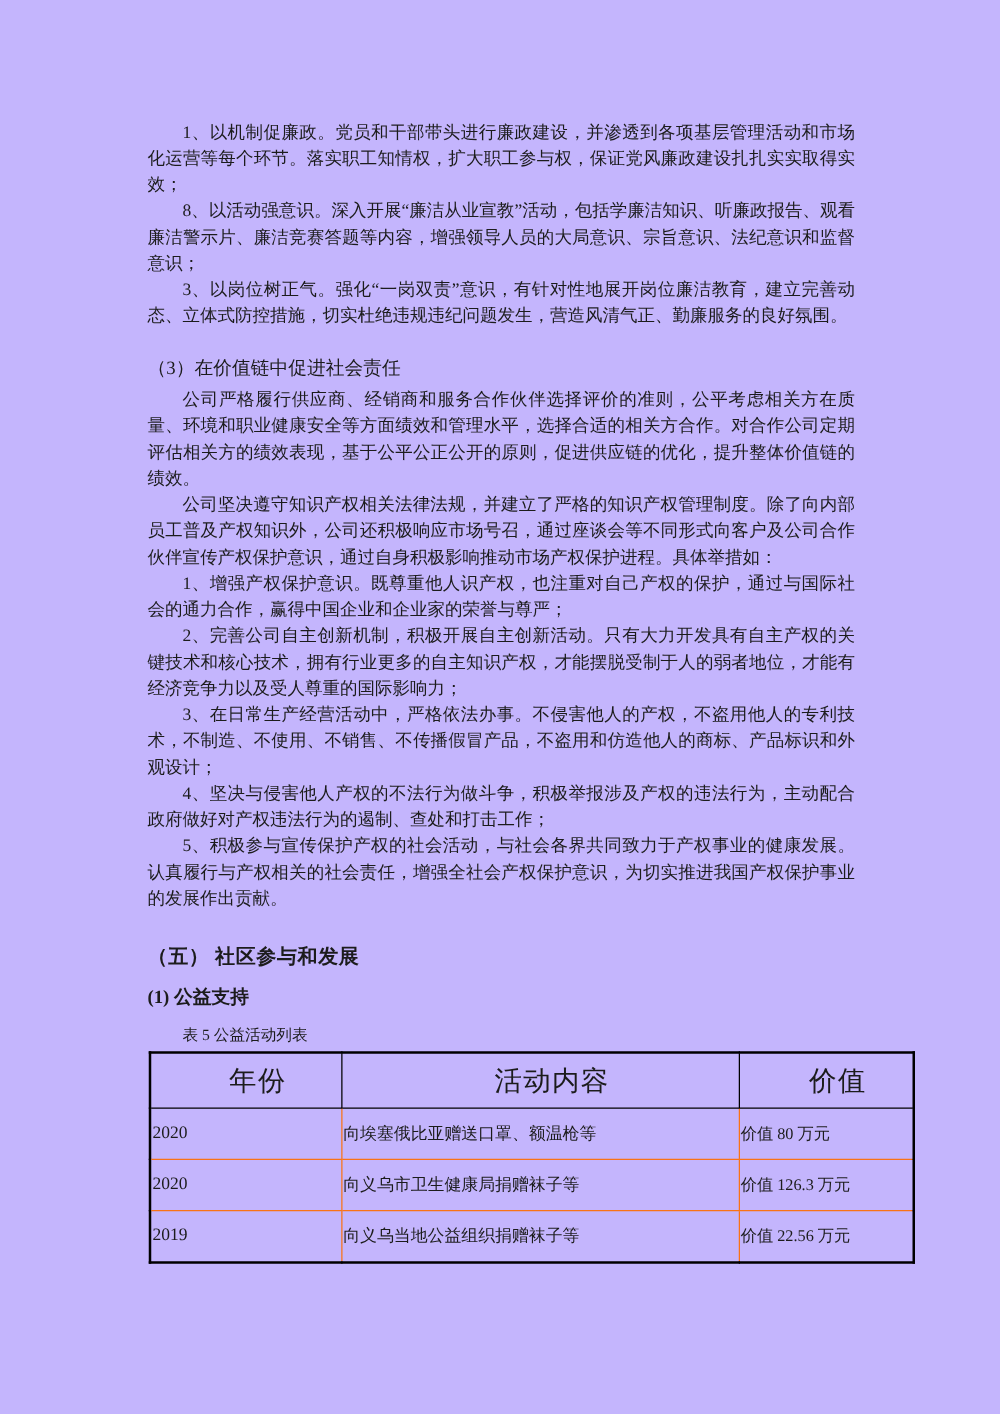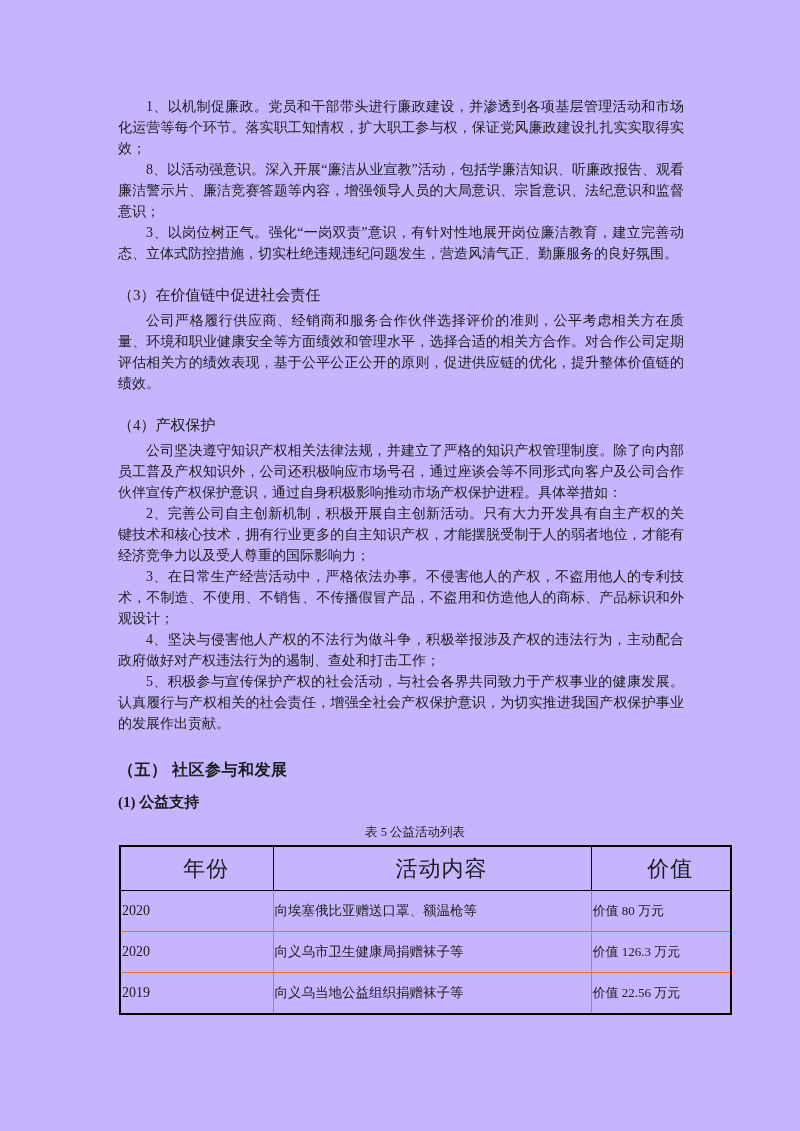--- a/index.html
+++ b/index.html
@@ -47,21 +47,20 @@
     margin: 7px 0 0 0;
     font-size: 15px;
     font-weight: bold;
     line-height: 24px;
   }
   .table-caption {
     margin: 9px 0 4px 0;
     padding-left: 28px;
     font-size: 12.5px;
     line-height: 18px;
-    text-align: center;
   }
   table.donation {
     border-collapse: collapse;
     width: 611px;
     margin-left: 1px;
     table-layout: fixed;
     border: 2px solid #000000;
   }
   table.donation col.c1 { width: 153px; }
   table.donation col.c2 { width: 318px; }
@@ -97,22 +96,22 @@
 <div class="page">
   <div class="content">
 
     <p class="para">1、以机制促廉政。党员和干部带头进行廉政建设，并渗透到各项基层管理活动和市场化运营等每个环节。落实职工知情权，扩大职工参与权，保证党风廉政建设扎扎实实取得实效；</p>
     <p class="para">8、以活动强意识。深入开展“廉洁从业宣教”活动，包括学廉洁知识、听廉政报告、观看廉洁警示片、廉洁竞赛答题等内容，增强领导人员的大局意识、宗旨意识、法纪意识和监督意识；</p>
     <p class="para">3、以岗位树正气。强化“一岗双责”意识，有针对性地展开岗位廉洁教育，建立完善动态、立体式防控措施，切实杜绝违规违纪问题发生，营造风清气正、勤廉服务的良好氛围。</p>
 
     <h3 class="heading-num">（3）在价值链中促进社会责任</h3>
     <p class="para">公司严格履行供应商、经销商和服务合作伙伴选择评价的准则，公平考虑相关方在质量、环境和职业健康安全等方面绩效和管理水平，选择合适的相关方合作。对合作公司定期评估相关方的绩效表现，基于公平公正公开的原则，促进供应链的优化，提升整体价值链的绩效。</p>
 
-    <h3 class="heading-num">（4）产权保护</h3>
     <p class="para">公司坚决遵守知识产权相关法律法规，并建立了严格的知识产权管理制度。除了向内部员工普及产权知识外，公司还积极响应市场号召，通过座谈会等不同形式向客户及公司合作伙伴宣传产权保护意识，通过自身积极影响推动市场产权保护进程。具体举措如：</p>
+    <p class="para">1、增强产权保护意识。既尊重他人识产权，也注重对自己产权的保护，通过与国际社会的通力合作，赢得中国企业和企业家的荣誉与尊严；</p>
     <p class="para">2、完善公司自主创新机制，积极开展自主创新活动。只有大力开发具有自主产权的关键技术和核心技术，拥有行业更多的自主知识产权，才能摆脱受制于人的弱者地位，才能有经济竞争力以及受人尊重的国际影响力；</p>
     <p class="para">3、在日常生产经营活动中，严格依法办事。不侵害他人的产权，不盗用他人的专利技术，不制造、不使用、不销售、不传播假冒产品，不盗用和仿造他人的商标、产品标识和外观设计；</p>
     <p class="para">4、坚决与侵害他人产权的不法行为做斗争，积极举报涉及产权的违法行为，主动配合政府做好对产权违法行为的遏制、查处和打击工作；</p>
     <p class="para">5、积极参与宣传保护产权的社会活动，与社会各界共同致力于产权事业的健康发展。认真履行与产权相关的社会责任，增强全社会产权保护意识，为切实推进我国产权保护事业的发展作出贡献。</p>
 
     <h2 class="heading-major">（五） 社区参与和发展</h2>
     <h3 class="heading-sub">(1) 公益支持</h3>
 
     <p class="table-caption">表 5 公益活动列表</p>
 

